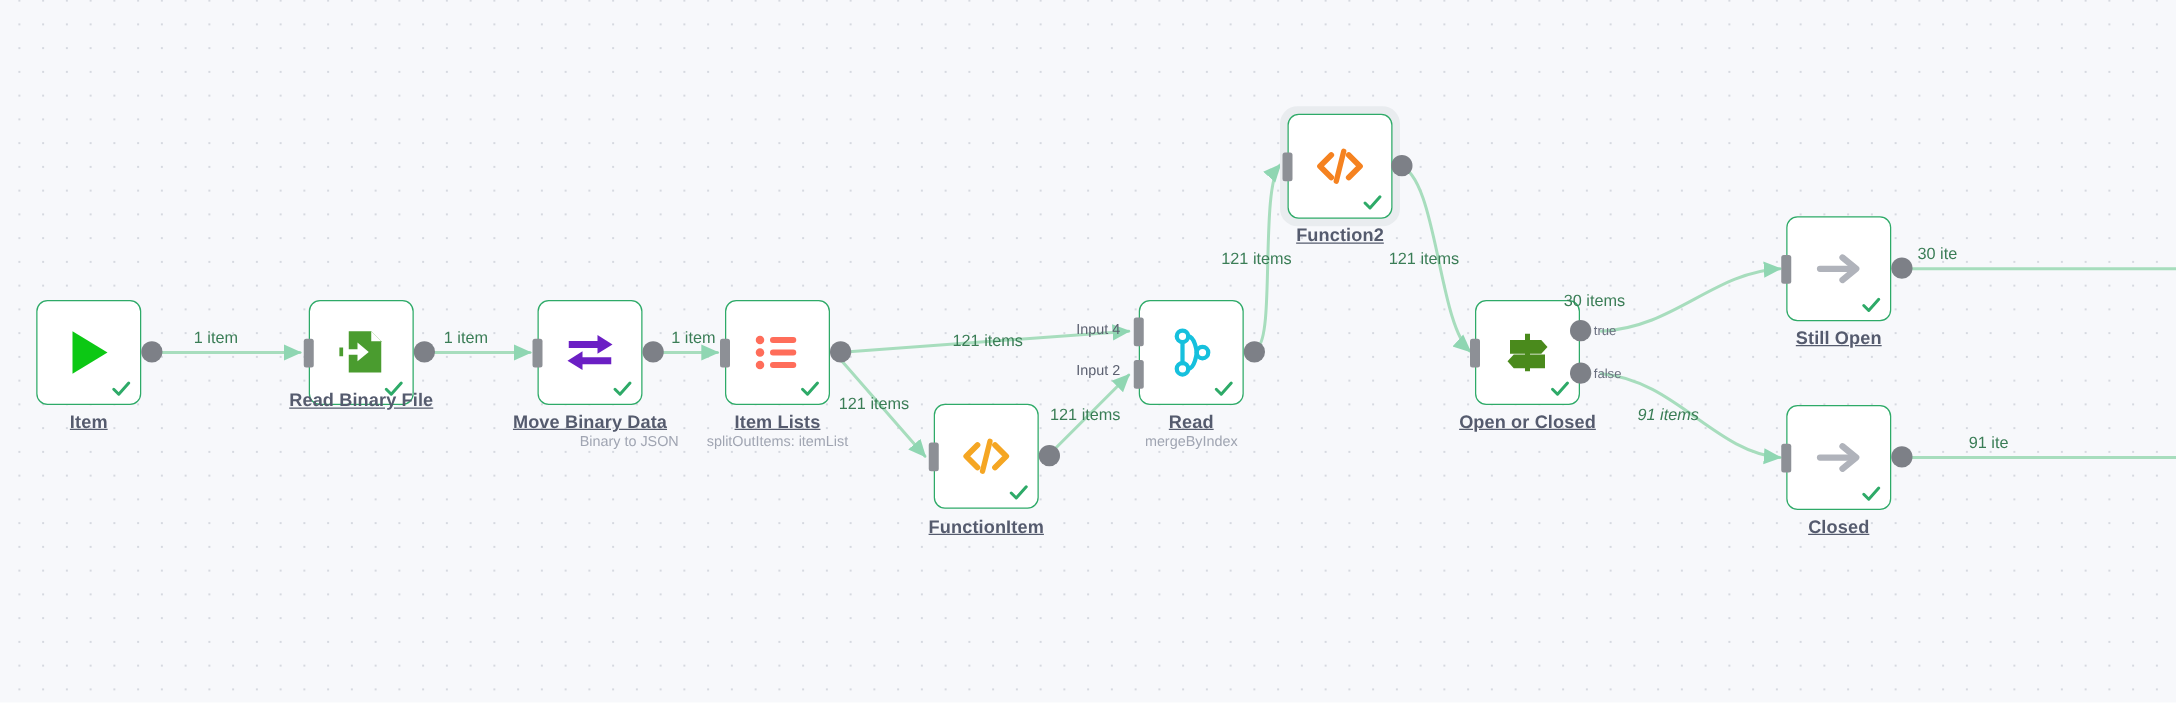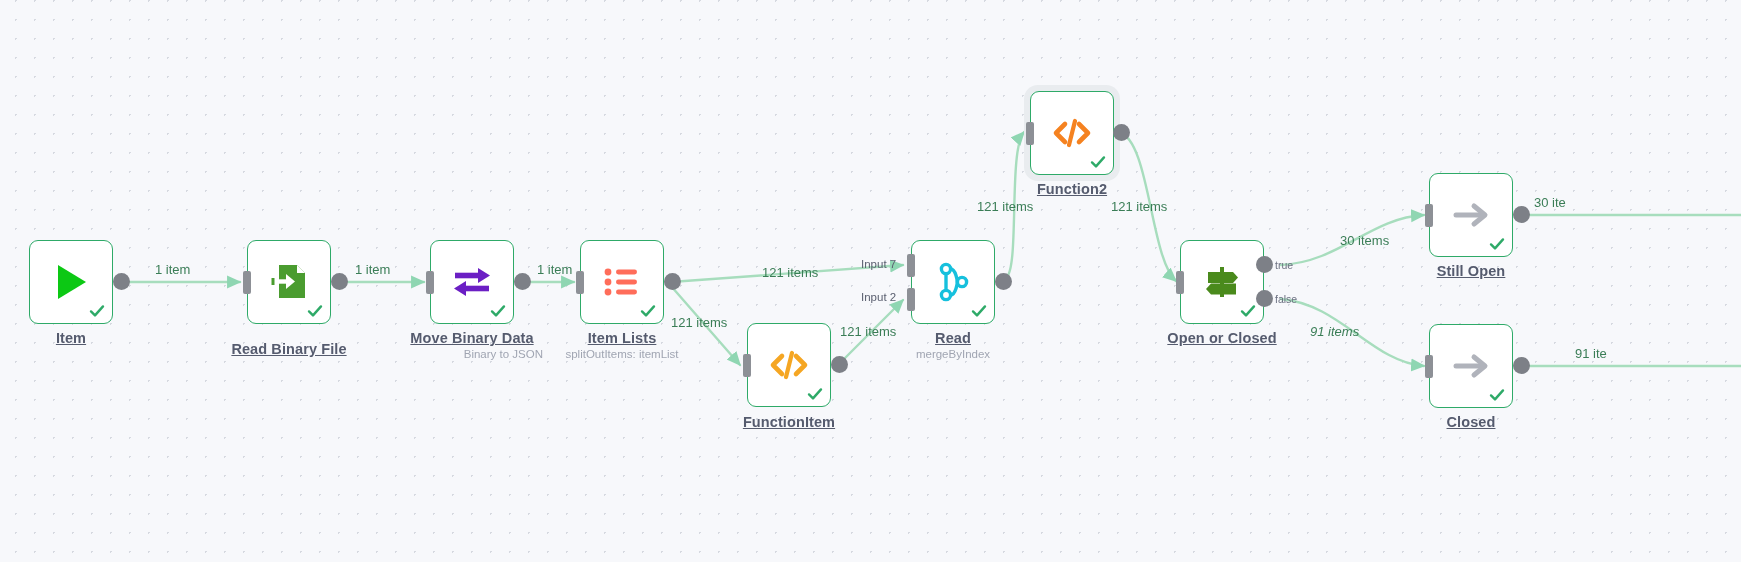--- a/index.html
+++ b/index.html
@@ -173,21 +173,21 @@
       <path d="M4,21.5 L22,21.5" stroke="#ffffff" stroke-width="4.4" stroke-linecap="butt"></path>
       <path d="M19,14 L28,21.5 L19,29" fill="#ffffff"></path>
       <path d="M6,18 L6,25" stroke="#4a9c2f" stroke-width="3"></path>
     </svg>
     <svg class="node-check" viewBox="0 0 16 16">
       <path d="M2,8.4 L6,12.4 L14,3.4" fill="none" stroke="#2eaa68" stroke-width="2.4" stroke-linecap="round" stroke-linejoin="round"></path>
     </svg>
   </div>
   <div class="ep-in" style="left:243px; top:271px;"></div>
   <div class="ep-out" style="left:331px; top:273px;"></div>
-  <div class="node-label" style="left:218px; top:341px; width:142px;">Read Binary File</div>
+  <div class="node-label" style="left:218px; top:313px; width:142px;">Read Binary File</div>
 
   <div class="node" style="left:430px; top:240px;">
     <svg class="node-icon" width="44" height="44" viewBox="0 0 44 44">
       <path d="M5,15.5 L31,15.5" stroke="#6b1fc4" stroke-width="5.6" stroke-linecap="butt"></path>
       <path d="M28,8 L40,15.5 L28,23 Z" fill="#6b1fc4"></path>
       <path d="M39,28.5 L13,28.5" stroke="#6b1fc4" stroke-width="5.6" stroke-linecap="butt"></path>
       <path d="M16,21 L4,28.5 L16,36 Z" fill="#6b1fc4"></path>
     </svg>
     <svg class="node-check" viewBox="0 0 16 16">
       <path d="M2,8.4 L6,12.4 L14,3.4" fill="none" stroke="#2eaa68" stroke-width="2.4" stroke-linecap="round" stroke-linejoin="round"></path>
@@ -254,21 +254,21 @@
       <path d="M18.6,8 C24,8 25.4,21 25.4,21" fill="none" stroke="#16c0dd" stroke-width="3.4" stroke-linecap="round"></path>
       <path d="M18.6,34 C24,34 25.4,21 25.4,21" fill="none" stroke="#16c0dd" stroke-width="3.4" stroke-linecap="round"></path>
     </svg>
     <svg class="node-check" viewBox="0 0 16 16">
       <path d="M2,8.4 L6,12.4 L14,3.4" fill="none" stroke="#2eaa68" stroke-width="2.4" stroke-linecap="round" stroke-linejoin="round"></path>
     </svg>
   </div>
   <div class="ep-in" style="left:907px; top:254px;"></div>
   <div class="ep-in" style="left:907px; top:288px;"></div>
   <div class="ep-out" style="left:995px; top:273px;"></div>
-  <div class="port-label" style="left:861px; top:258px;">Input 7</div>
+  <div class="port-label" style="left:861px; top:258px;">Input 4</div>
   <div class="port-label" style="left:861px; top:291px;">Input 2</div>
   <div class="node-label" style="left:882px; top:330px; width:142px;">Read</div>
   <div class="node-sublabel" style="left:882px; top:348px; width:142px;">mergeByIndex</div>
 
   <div class="node" style="left:1180px; top:240px;">
     <svg class="node-icon" width="44" height="44" viewBox="0 0 44 44">
       <rect x="20" y="7" width="4" height="30" fill="#4a8a1c"></rect>
       <path d="M8,12 L33,12 L38,17.5 L33,23 L8,23 Z" fill="#4a8a1c"></path>
       <path d="M36,23.5 L11,23.5 L6,29 L11,34.5 L36,34.5 Z" fill="#4a8a1c"></path>
     </svg>
@@ -310,18 +310,18 @@
   <div class="node-label" style="left:1400px; top:414px; width:142px;">Closed</div>
 
   <div class="edge-label" style="left:155px; top:262px;">1 item</div>
   <div class="edge-label" style="left:355px; top:262px;">1 item</div>
   <div class="edge-label" style="left:537px; top:262px;">1 item</div>
   <div class="edge-label" style="left:762px; top:265px;">121 items</div>
   <div class="edge-label" style="left:671px; top:315px;">121 items</div>
   <div class="edge-label" style="left:840px; top:324px;">121 items</div>
   <div class="edge-label" style="left:977px; top:199px;">121 items</div>
   <div class="edge-label" style="left:1111px; top:199px;">121 items</div>
-  <div class="edge-label" style="left:1340px; top:233px;">30 items</div>
+  <div class="edge-label" style="left:1251px; top:233px;">30 items</div>
   <div class="edge-label" style="left:1310px; top:324px;font-style:italic;">91 items</div>
   <div class="edge-label" style="left:1534px; top:195px;">30 ite</div>
   <div class="edge-label" style="left:1534px; top:346px;margin-left:41px;">91 ite</div>
 
 </div>
 
 </body></html>

